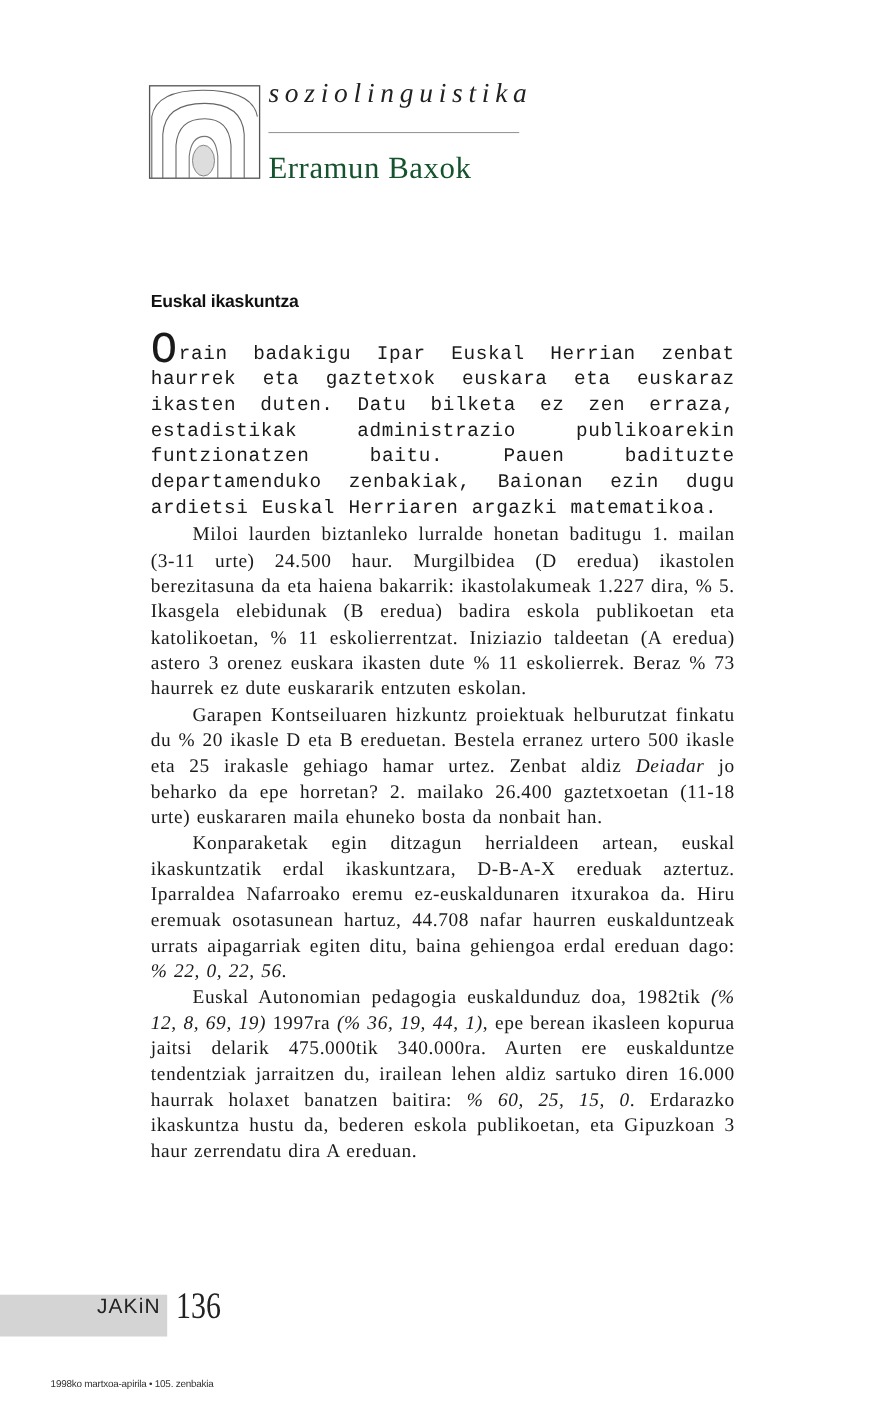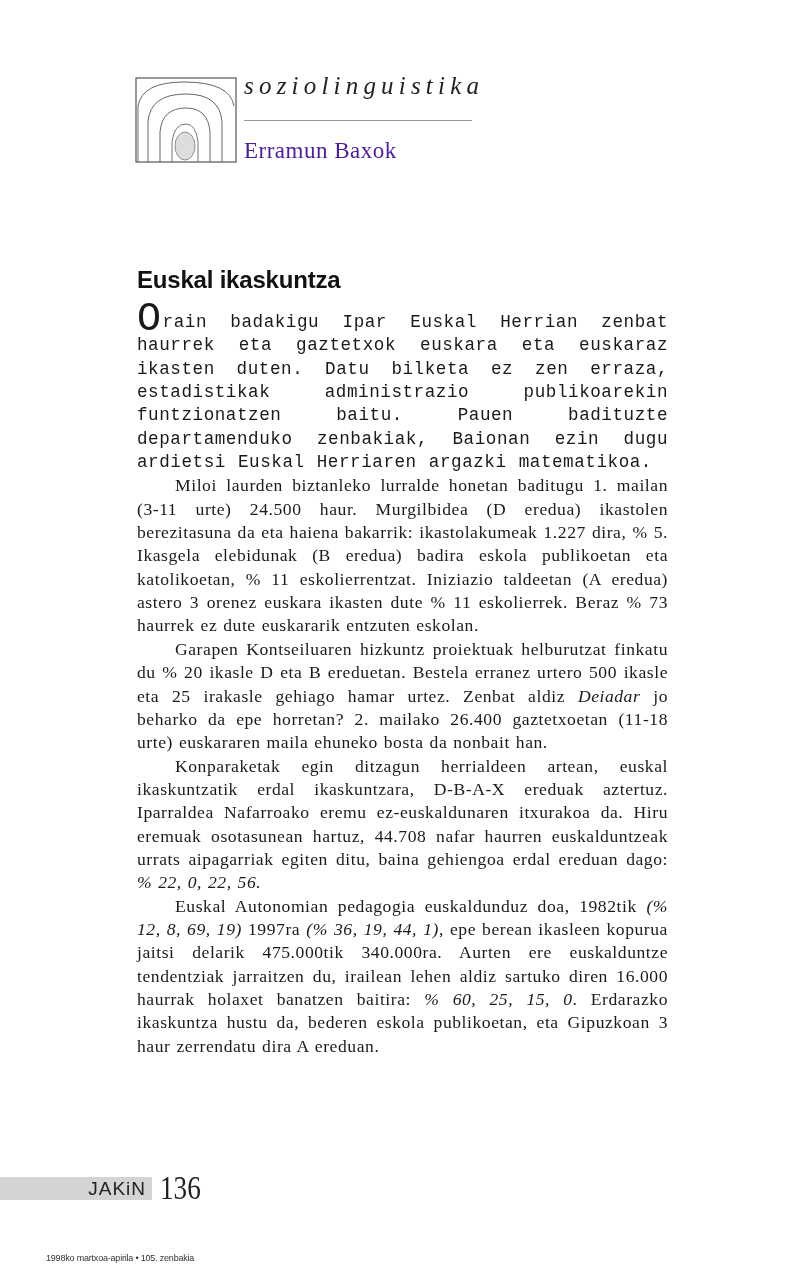--- a/index.html
+++ b/index.html
@@ -3,30 +3,30 @@
 <meta charset="utf-8">
 <style>
   html, body { margin: 0; padding: 0; background: #ffffff; }
   body { width: 800px; height: 1281px; position: relative; overflow: hidden;
          font-family: "Liberation Serif", "DejaVu Serif", serif; color: #1a1a1a; }
   .logo { position: absolute; left: 134px; top: 76px; width: 106px; height: 90px; }
   .section-label { position: absolute; left: 244px; top: 72px; font-size: 25px; font-style: italic;
                    letter-spacing: 5.2px; color: #222; text-align: right; }
   .header-rule { position: absolute; left: 244px; top: 120px; width: 228px; height: 0;
                  border-top: 1px solid #999; }
-  .author { position: absolute; left: 244px; top: 138px; font-size: 23px; color: #4c1d95; letter-spacing: 0.5px; }
+  .author { position: absolute; left: 244px; top: 138px; font-size: 28px; color: #14532d; letter-spacing: 0.5px; }
   .heading { position: absolute; left: 137px; top: 266px; font-family: "Liberation Sans", "DejaVu Sans", sans-serif;
-             font-weight: bold; font-size: 24px; color: #111; letter-spacing: -0.2px; }
+             font-weight: bold; font-size: 16px; color: #111; letter-spacing: -0.2px; }
   .body-text { position: absolute; left: 137px; top: 310px; width: 531px; font-size: 17.6px; line-height: 23.35px;
                text-align: justify; letter-spacing: 0.55px; word-spacing: 1px; }
   .body-text p { margin: 0; text-indent: 38px; }
   .body-text p.first { text-indent: 0; font-family: Liberation Mono, monospace; }
   .dropcap { font-size: 40px; line-height: 20px; vertical-align: -3px; margin-right: 1px; }
   .body-text i { font-style: italic; }
-  .footer-bar { position: absolute; left: 0; top: 1177px; width: 152px; height: 23px; background: #d4d4d4; }
+  .footer-bar { position: absolute; left: 0; top: 1177px; width: 152px; height: 38px; background: #d4d4d4; }
   .footer-journal { position: absolute; right: 6px; top: 0px; font-family: "Liberation Sans", "DejaVu Sans", sans-serif;
                     font-size: 19px; line-height: 23px; color: #222; letter-spacing: 1px; }
   .page-number { position: absolute; left: 160px; top: 1170px; font-size: 34px; line-height: 36px; color: #222;
                  transform: scaleX(0.8); transform-origin: left top; }
   .issue-line { position: absolute; left: 46px; top: 1253px; font-family: "Liberation Sans", "DejaVu Sans", sans-serif;
                 font-size: 9px; color: #333; letter-spacing: -0.2px; }
 </style>
 </head>
 <body>
 

